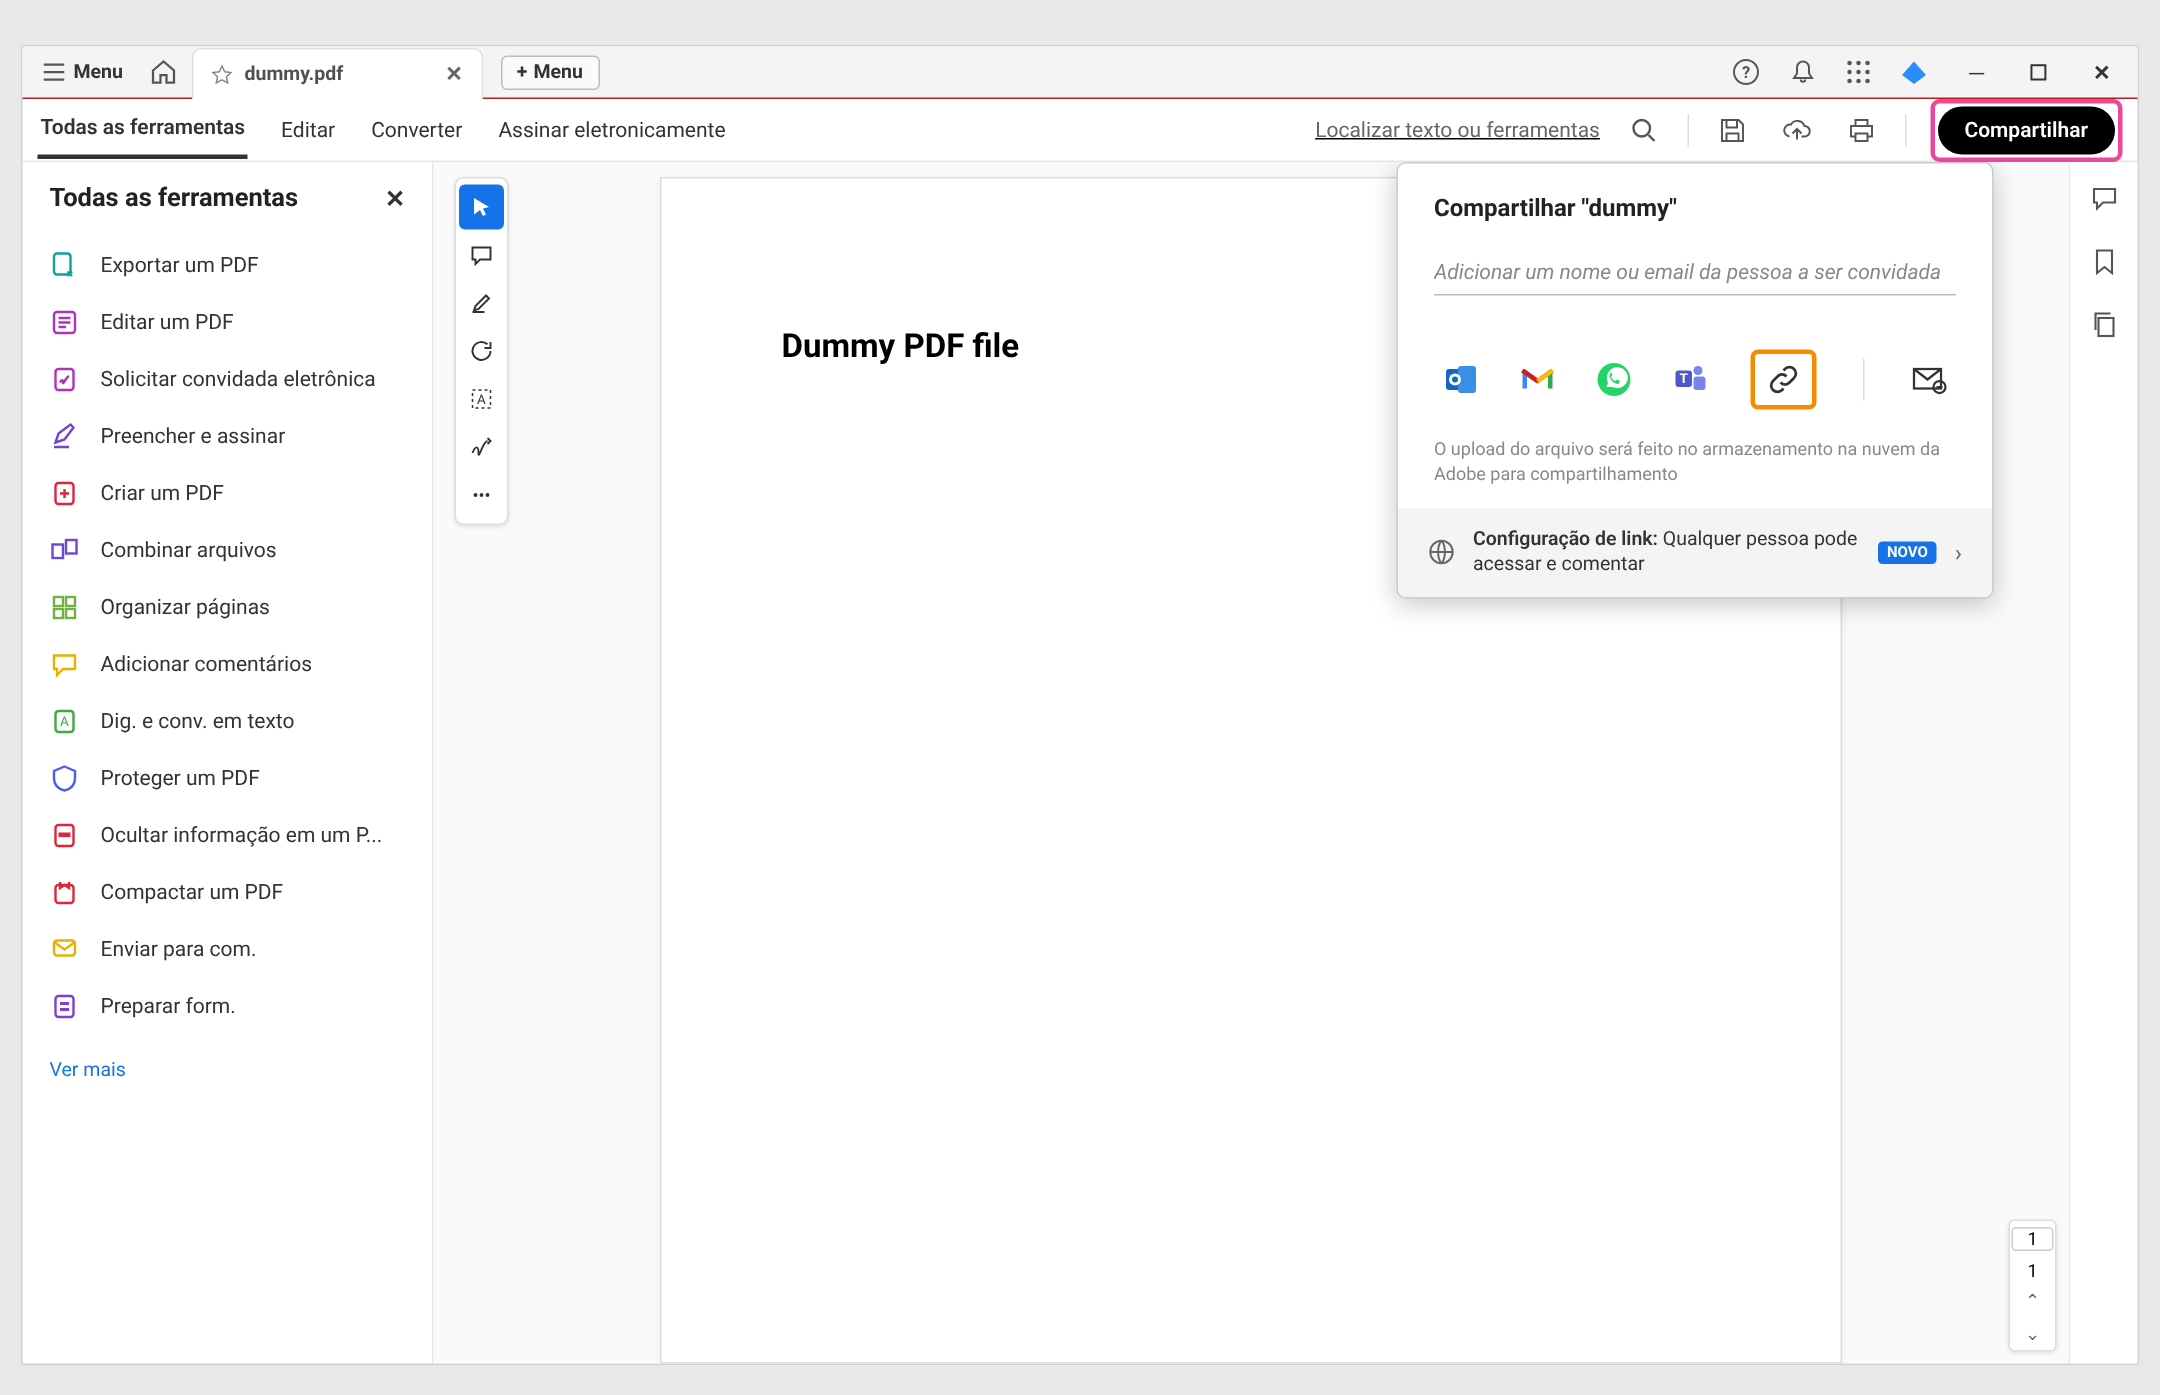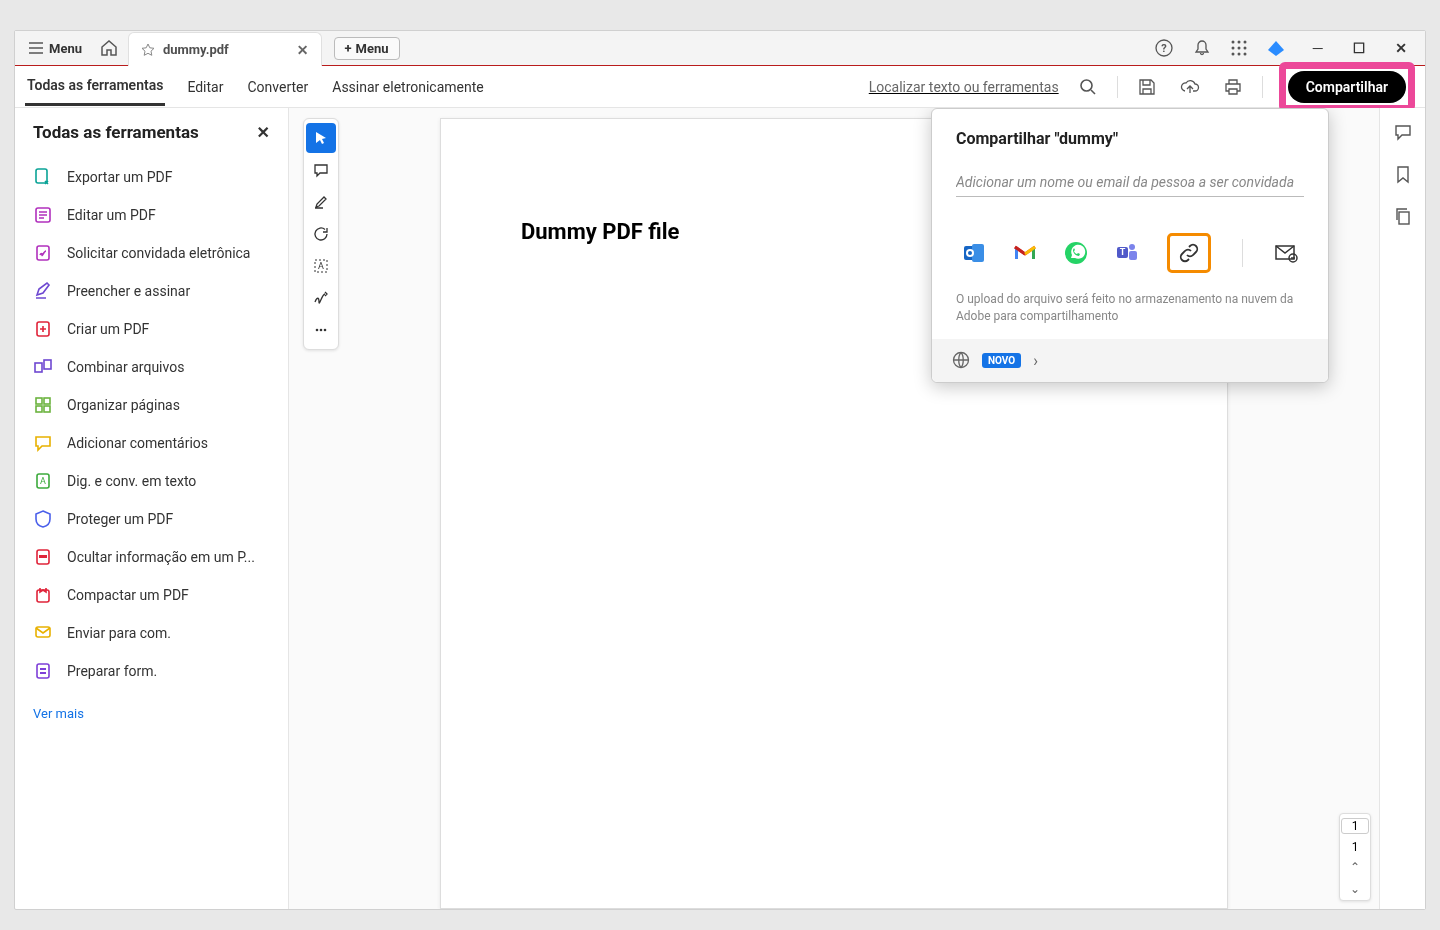--- a/index.html
+++ b/index.html
@@ -20,21 +20,21 @@
 .win-controls span { font-size: 14px; cursor: pointer; color:#333; padding:4px 6px;}
 
 
 .main-toolbar { height: 42px; display: flex; align-items: center; padding: 0 10px; border-bottom: 1px solid #e5e5e5; gap: 20px; }
 .main-tab { font-size: 14px; color: #333; padding: 10px 2px; cursor: pointer; }
 .main-tab.active { font-weight: 600; border-bottom: 3px solid #333; }
 .toolbar-right { margin-left: auto; display: flex; align-items: center; gap: 16px; text-decoration: underline; }
 .search-label { font-size: 14px; color: #666; }
 .tool-icon { cursor: pointer; color:#555; display:flex; align-items:center; padding:4px;}
 .divider-v { width:1px; height:22px; background:#ddd; }
-.share-btn-wrap { border: 7px solid #ec4899; border-radius: 6px; padding: 2px; }
+.share-btn-wrap { border: 3px solid #ec4899; border-radius: 6px; padding: 2px; }
 .share-btn { background: #000; color: #fff; border-radius: 20px; padding: 8px 18px; font-size: 14px; font-weight: 600; cursor: pointer; border: none; }
 
 
 .body-area { flex: 1; display: flex; position: relative; overflow: hidden; }
 
 
 .sidebar { width: 274px; border-right: 1px solid #e5e5e5; padding: 14px 18px; overflow-y: auto; position:relative; }
 .sidebar-head { display: flex; align-items: center; justify-content: space-between; margin-bottom: 16px; }
 .sidebar-title { font-size: 17px; font-weight: 700; color: #222; }
 .sidebar-close { font-size: 16px; cursor: pointer; color:#333; font-weight:bold; }
@@ -417,20 +417,21 @@
                 <path d="M17 17l4 0" stroke="#333" stroke-width="1.5"></path>
               </svg>
             </span>
         </div>
         <div class="share-note">O upload do arquivo será feito no armazenamento na nuvem da Adobe para compartilhamento</div>
         <div class="link-config">
           <svg width="18" height="18" viewBox="0 0 18 18">
               <circle cx="9" cy="9" r="7.5" fill="none" stroke="#666" stroke-width="1.3"></circle>
               <path d="M1.5 9h15 M9 1.5c3 3 3 12 0 15 M9 1.5c-3 3-3 12 0 15" fill="none" stroke="#666" stroke-width="1.3"></path>
             </svg>
+          <div class="link-config-text"><b>Configuração de link:</b>&nbsp;<span>Qualquer pessoa pode acessar e comentar</span></div>
           <span class="novo-badge">NOVO</span>
           <span class="chev">›</span>
         </div>
       </div>
 
       <div class="page-nav">
         <input value="1" style="">
         <div class="total">1</div>
         <div class="arrow">⌃</div>
         <div class="arrow">⌄</div>

